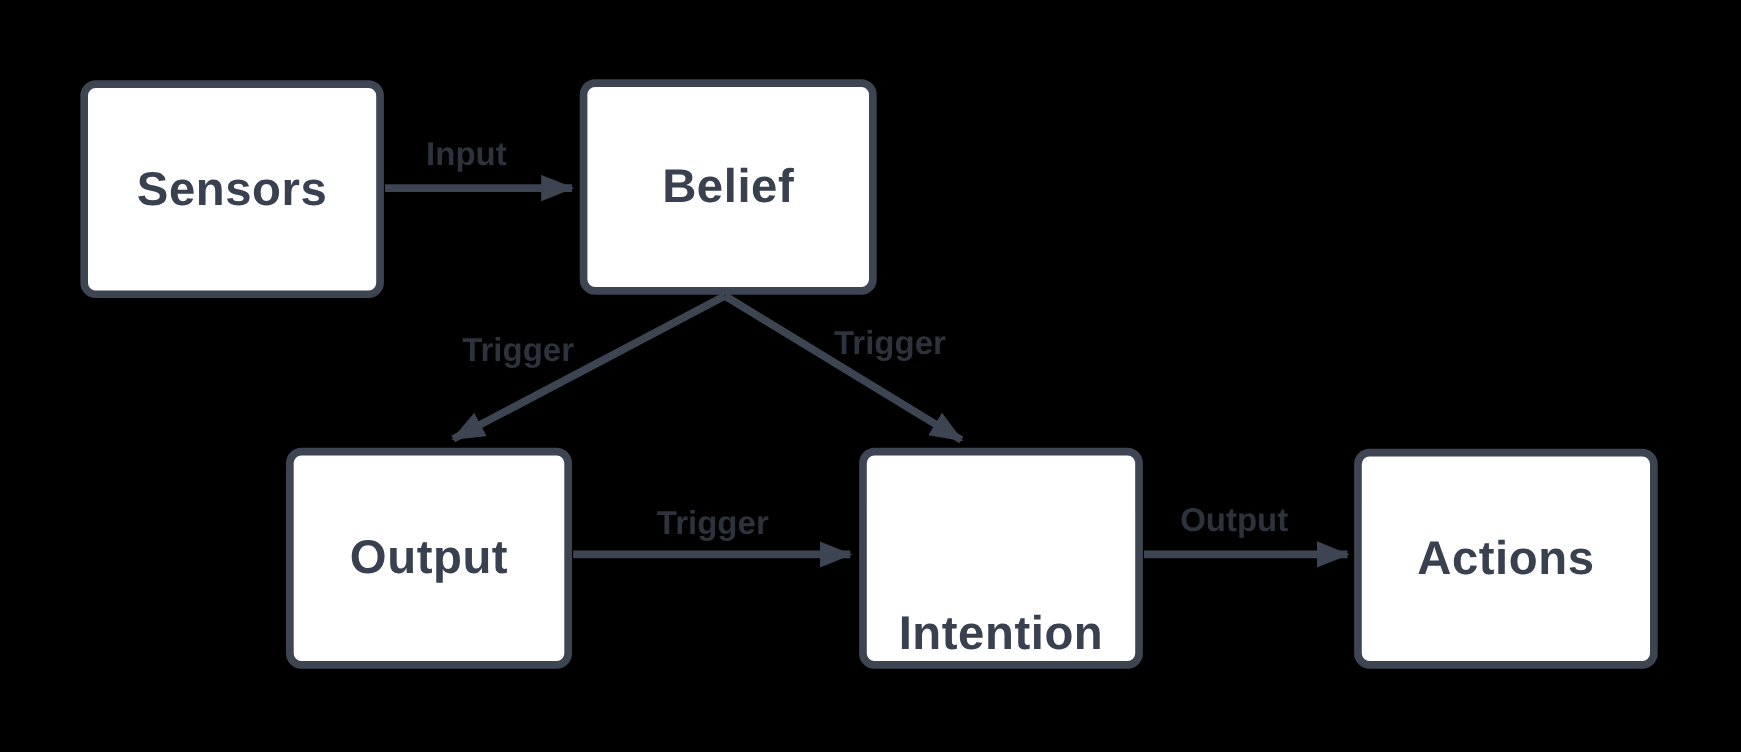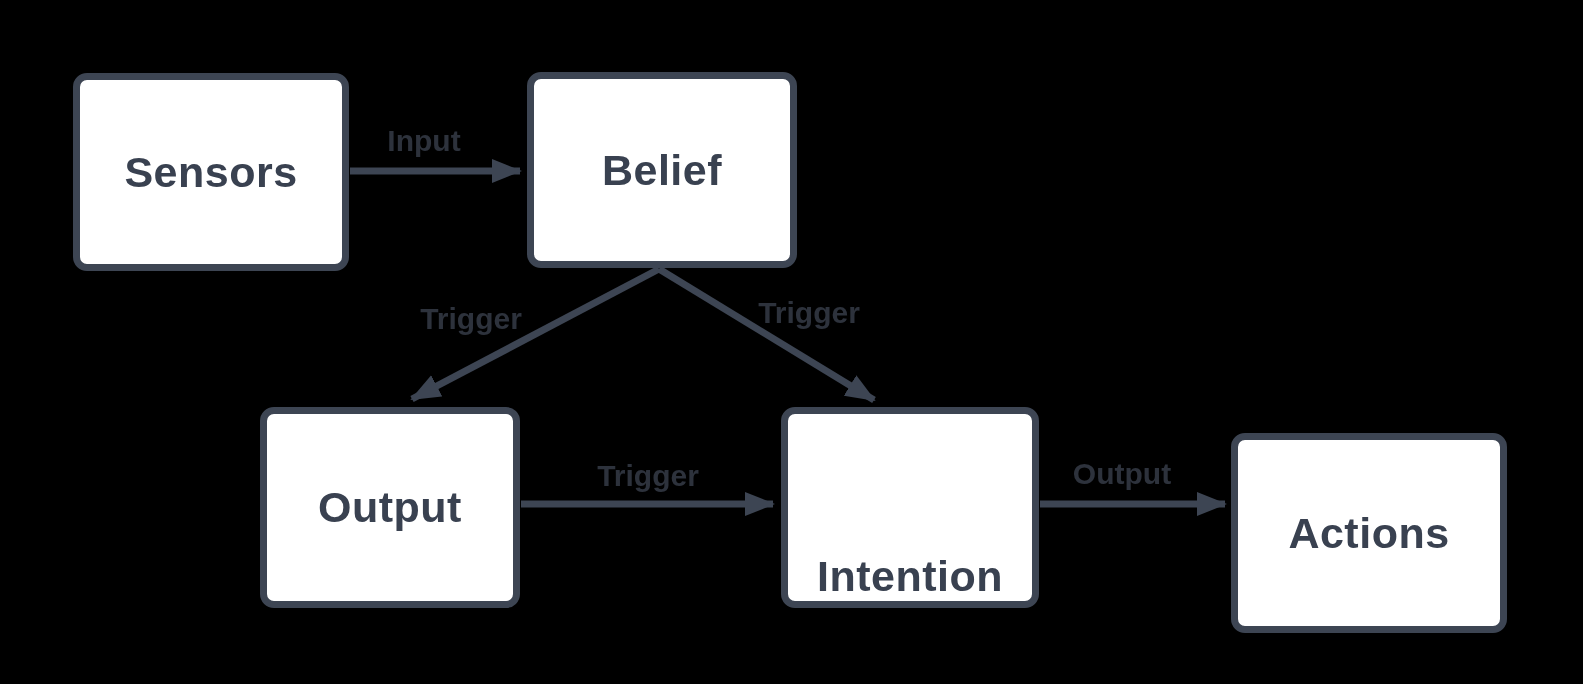--- a/index.html
+++ b/index.html
@@ -32,21 +32,21 @@
     justify-content: center;
     font-size: 43px;
     font-weight: bold;
     color: #394150;
     letter-spacing: 0.5px;
   }
   .node-sensors   { left: 73px;   top: 73px;  width: 276px; height: 198px; }
   .node-belief    { left: 527px;  top: 72px;  width: 270px; height: 196px; }
   .node-desire    { left: 260px;  top: 407px; width: 260px; height: 201px; }
   .node-intention { left: 781px;  top: 407px; width: 258px; height: 201px; align-items: flex-end; }
-  .node-actions   { left: 1231px; top: 408px; width: 276px; height: 200px; margin-top: 25px; }
+  .node-actions   { left: 1231px; top: 408px; width: 276px; height: 200px; }
   .edge-label {
     position: absolute;
     transform: translate(-50%, -50%);
     font-size: 30px;
     font-weight: bold;
     color: #2d323c;
     white-space: nowrap;
   }
   .edge-label-input         { left: 424px;  top: 141px; }
   .edge-label-trigger-left  { left: 471px;  top: 319px; }

